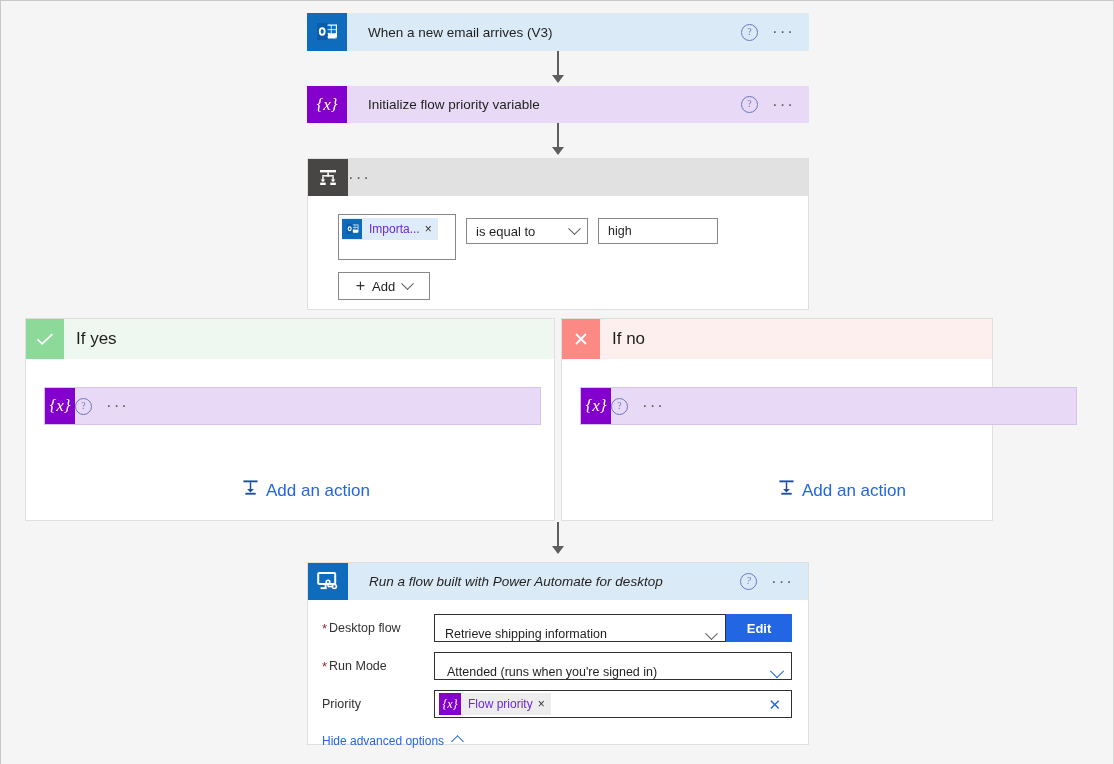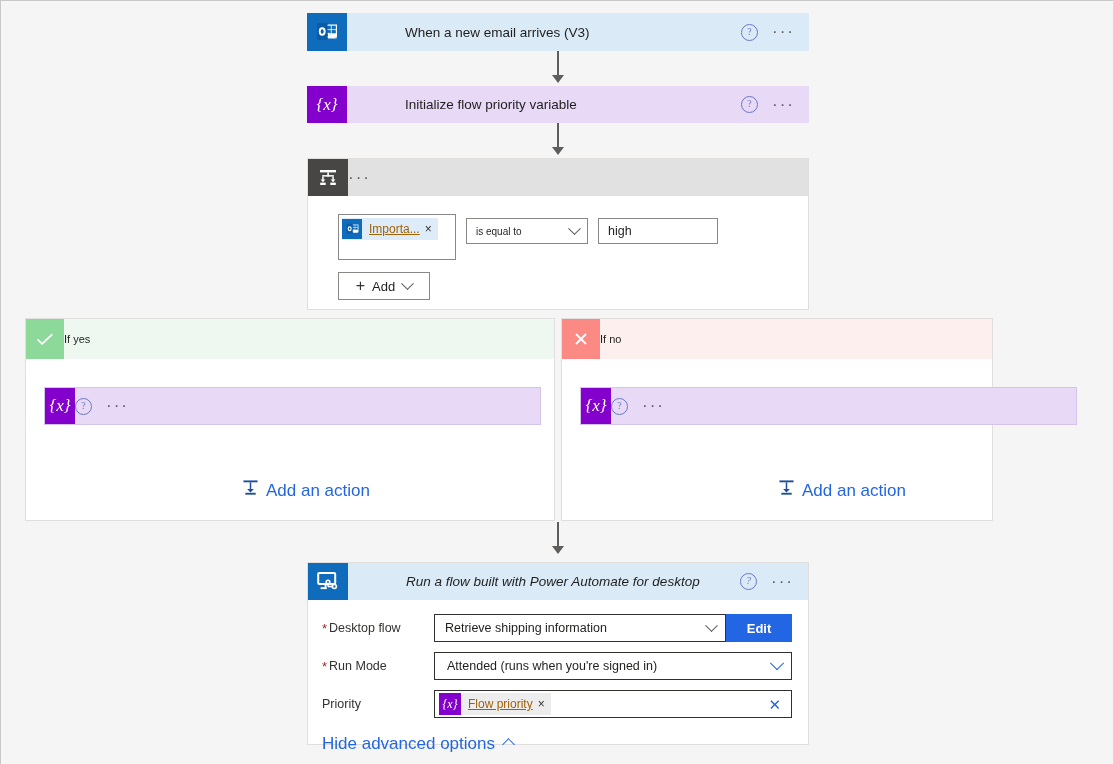--- a/index.html
+++ b/index.html
@@ -42,26 +42,25 @@
   .node-icon {
     width: 40px;
     height: 40px;
     flex: 0 0 40px;
     display: flex;
     align-items: center;
     justify-content: center;
   }
   .node-title {
     flex: 1 1 auto;
-    padding-left: 14px;
+    padding-left: 21px;
     font-size: 13.5px;
     color: #201f1e;
     white-space: nowrap;
     overflow: hidden;
-    margin-left: 44px;
   }
   .head-actions {
     display: flex;
     align-items: center;
     gap: 14px;
     padding-right: 14px;
     flex: 0 0 auto;
   }
   .help-icon {
     width: 15px;
@@ -131,42 +130,41 @@
   }
   .token-ico {
     width: 20px; height: 20px;
     flex: 0 0 20px;
     display: flex; align-items: center; justify-content: center;
     background: #0f6cbd;
   }
   .token-label {
     padding: 0 5px 0 7px;
     font-size: 12px;
-    color: #a16207;
+    color: #6d28d9;
     white-space: nowrap;
     overflow: hidden;
-    text-decoration: underline;
   }
   .token-x {
     padding-right: 6px;
     font-size: 12px;
     color: #323130;
     cursor: pointer;
   }
   .select-box {
     width: 122px;
     height: 26px;
     border: 1px solid #8a8886;
     background: #fff;
     box-sizing: border-box;
     display: flex;
     align-items: center;
     justify-content: space-between;
     padding: 0 8px 0 9px;
-    font-size: 10px;
+    font-size: 13px;
     color: #201f1e;
     cursor: pointer;
   }
   .value-box {
     width: 120px;
     height: 26px;
     border: 1px solid #8a8886;
     background: #fff;
     box-sizing: border-box;
     display: flex;
@@ -221,22 +219,22 @@
     display: flex;
     align-items: center;
     height: 40px;
   }
   .branch-badge {
     width: 38px; height: 40px;
     flex: 0 0 38px;
     display: flex; align-items: center; justify-content: center;
   }
   .branch-label {
-    padding-left: 0;
-    font-size: 11px;
+    padding-left: 12px;
+    font-size: 17px;
     color: #201f1e;
   }
   .inner-action {
     position: absolute;
     height: 38px;
     display: flex;
     align-items: center;
     box-sizing: border-box;
     border: 1px solid #d5c4ea;
   }
@@ -272,21 +270,21 @@
     display: flex;
     align-items: center;
   }
   .req { color: #a4262c; margin-right: 2px; font-size: 13px; }
   .combo {
     height: 28px;
     border: 1px solid #323130;
     background: #fff;
     box-sizing: border-box;
     display: flex;
-    align-items: center;
+    align-items: flex-end;
     justify-content: space-between;
     padding: 0 9px 0 10px;
     font-size: 12.5px;
     color: #201f1e;
     cursor: pointer;
   }
   .combo-blue-chev {
     display: inline-block;
     width: 9px; height: 9px;
     border-right: 1.4px solid #2266e3;
@@ -332,21 +330,21 @@
     font-size: 15px;
     cursor: pointer;
     line-height: 1;
   }
   .adv-link {
     display: flex;
     align-items: center;
     gap: 9px;
     padding-left: 14px;
     margin-top: 16px;
-    font-size: 17px;
+    font-size: 12px;
     color: #2266e3;
     cursor: pointer;
   }
 </style>
 </head>
 <body>
 
 <div id="canvas">
 
   <div class="card" style="left:306px; top:12px; width:502px; height:38px;">

